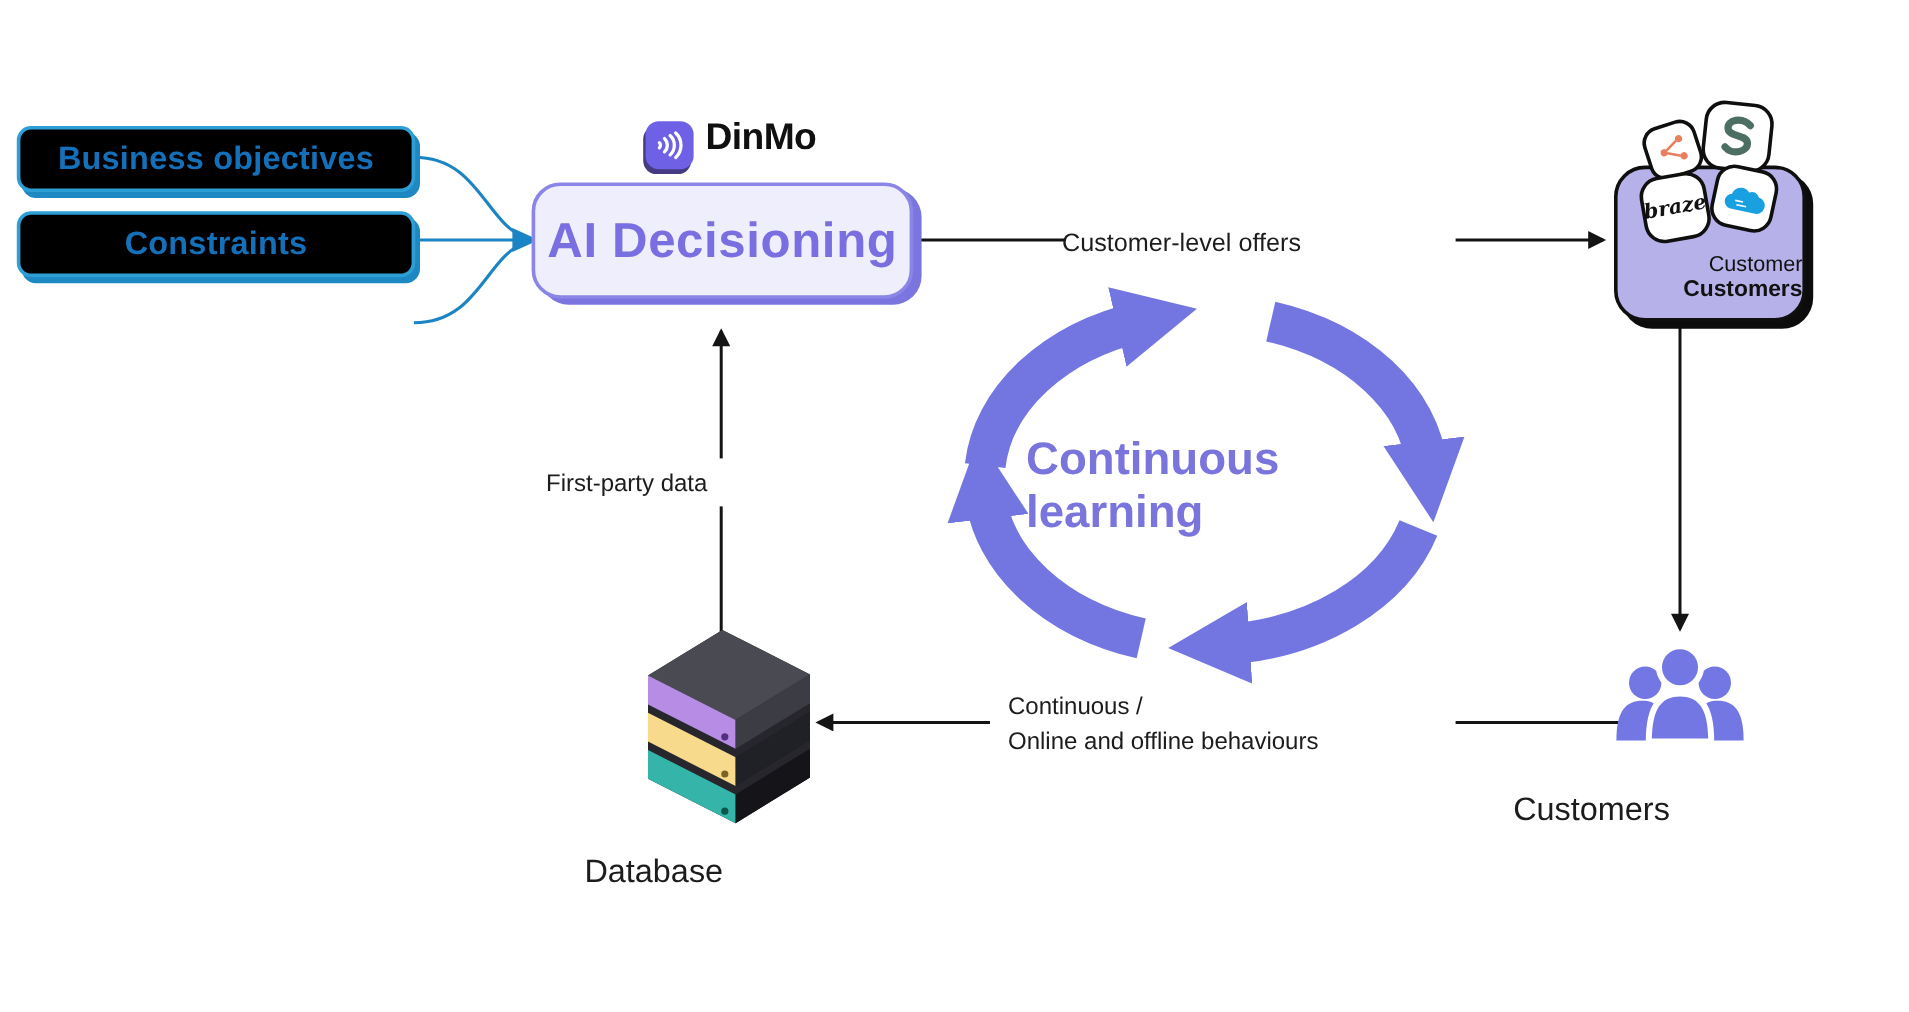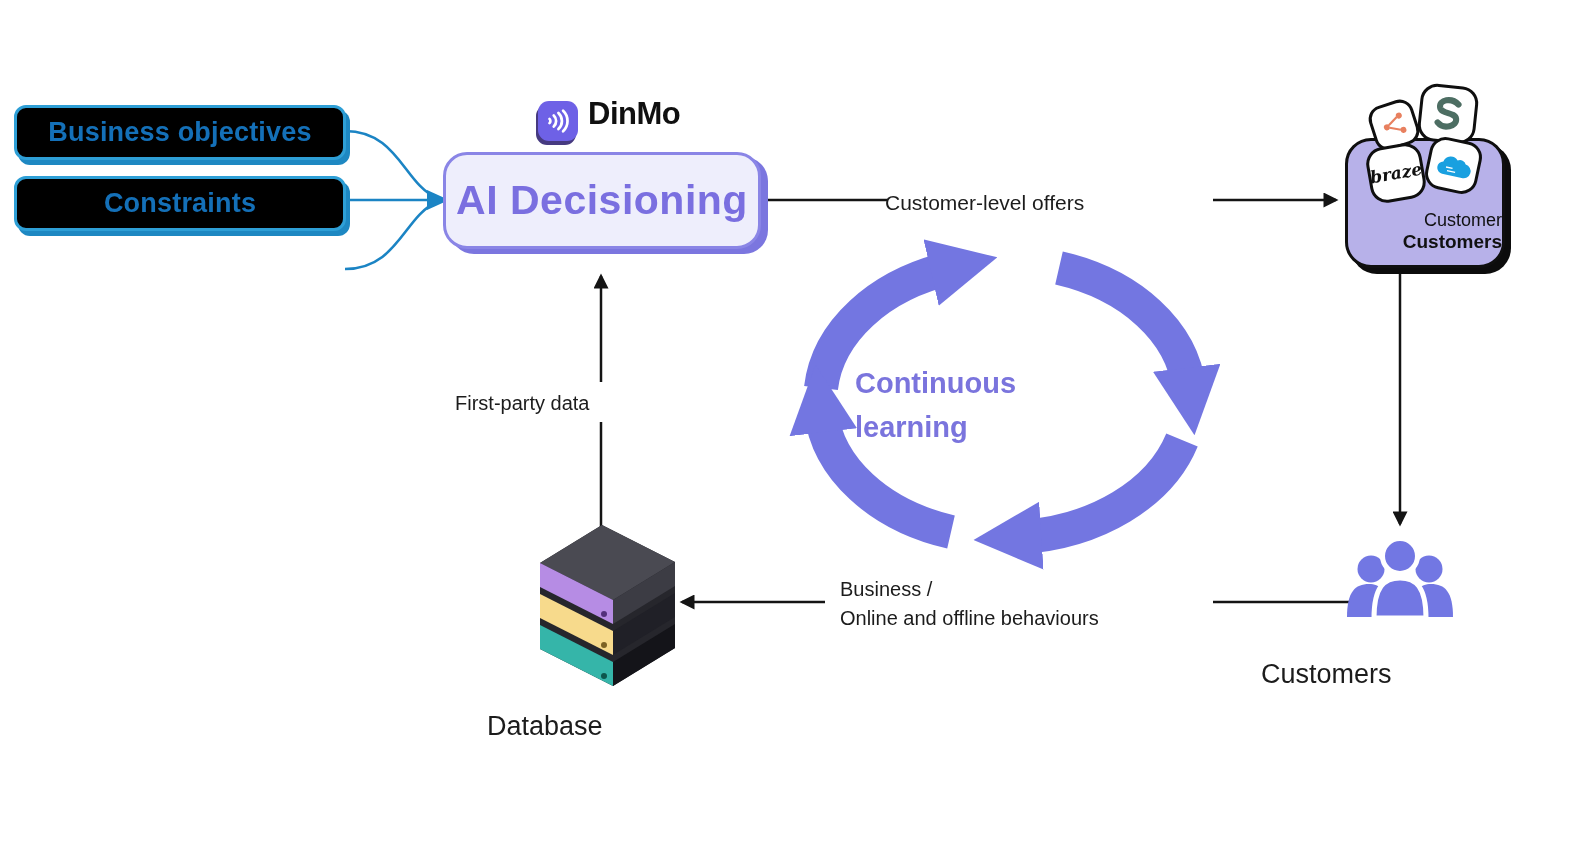--- a/index.html
+++ b/index.html
@@ -54,21 +54,21 @@
   .braze-word{font-family:"DejaVu Serif", serif;font-style:italic;font-weight:600;font-size:17px;color:#111;}
   
   .lbl{position:absolute;font-size:20px;line-height:28px;color:#1c1c1c;}
   .lbl-offers{left:885px;top:189px;width:330px;font-size:21px;}
   .lbl-fpd{left:455px;top:389px;width:300px;}
   .lbl-personalised{left:1243px;top:372px;width:334px;}
   .lbl-purchases{left:840px;top:575px;width:330px;line-height:29px;}
   .lbl-db{left:487px;top:712px;width:300px;font-size:27px;}
   .lbl-cust{left:1261px;top:660px;width:300px;font-size:27px;}
   .lbl-cycle{
-    left:855px;top:361px;width:300px;font-size:29px;line-height:44px;
+    left:855px;top:361px;width:300px;font-size:38px;line-height:44px;
     font-weight:bold;color:#7a74dd;
   }
   .it{font-style:italic;}
 </style>
 </head>
 <body>
 
 <div class="canvas">
 
   <svg class="layer" width="1591" height="843" viewBox="0 0 1591 843">
@@ -188,21 +188,21 @@
 
   <div class="lbl lbl-cycle">
     <div>Continuous</div>
     <div>learning</div>
   </div>
 
 
   <div class="lbl lbl-fpd">First-party data</div>
 
   <div class="lbl lbl-purchases">
-    <div>Business /</div>
+    <div>Continuous /</div>
     <div>Online and offline behaviours</div>
   </div>
 
   <div class="lbl lbl-db">Database</div>
 
   <div class="lbl lbl-cust">Customers</div>
 
 </div>
 
 </body></html>

